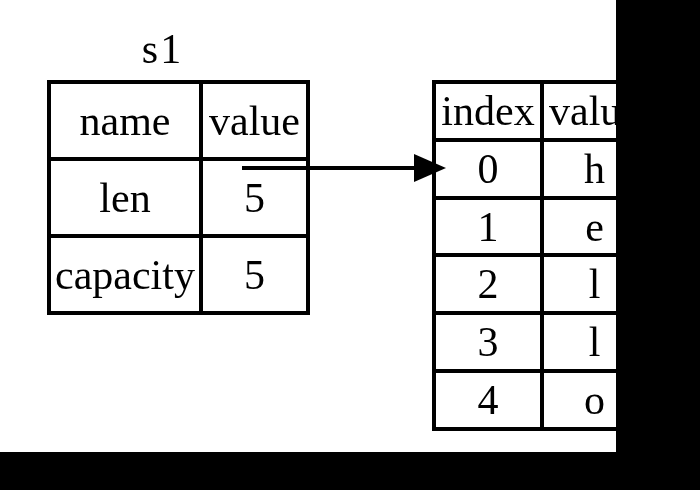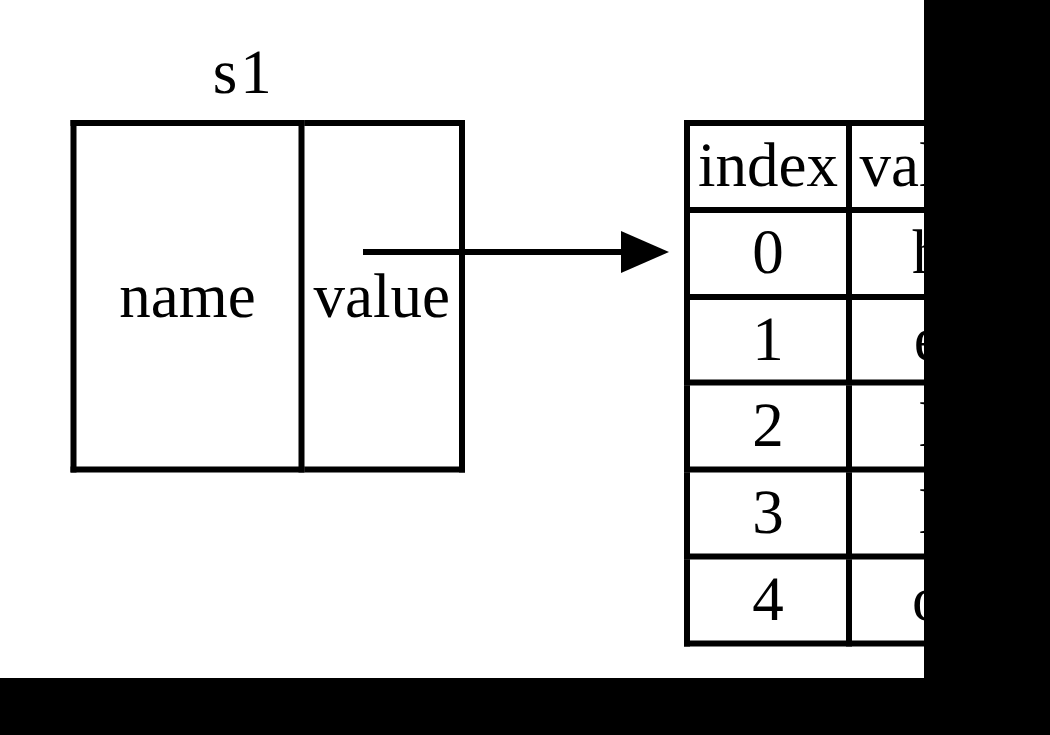--- a/index.html
+++ b/index.html
@@ -49,21 +49,21 @@
     vertical-align: middle;
     overflow: hidden;
   }
   table.stack {
     left: 47px;
     top: 80px;
     width: 259px;
     height: 235px;
   }
   table.heap {
-    left: 456px;
+    left: 432px;
     top: 80px;
     width: 213px;
     height: 351px;
   }
   .arrow-svg {
     position: absolute;
     left: 240px;
     top: 148px;
     width: 208px;
     height: 40px;
@@ -79,20 +79,28 @@
 
     <table class="tbl stack">
       <colgroup>
         <col style="width:152px">
         <col style="width:107px">
       </colgroup>
       <tbody>
           <tr>
         <td>name</td>
         <td>value</td>
+      </tr>
+      <tr>
+        <td>len</td>
+        <td>5</td>
+      </tr>
+      <tr>
+        <td>capacity</td>
+        <td>5</td>
       </tr>
     </tbody>
       </table>
 
     <svg class="arrow-svg" viewBox="0 0 208 40">
       <line x1="2" y1="20" x2="178" y2="20" stroke="#000000" stroke-width="4"></line>
       <polygon points="174,6 174,34 206,20" fill="#000000"></polygon>
     </svg>
 
     <table class="tbl heap">

